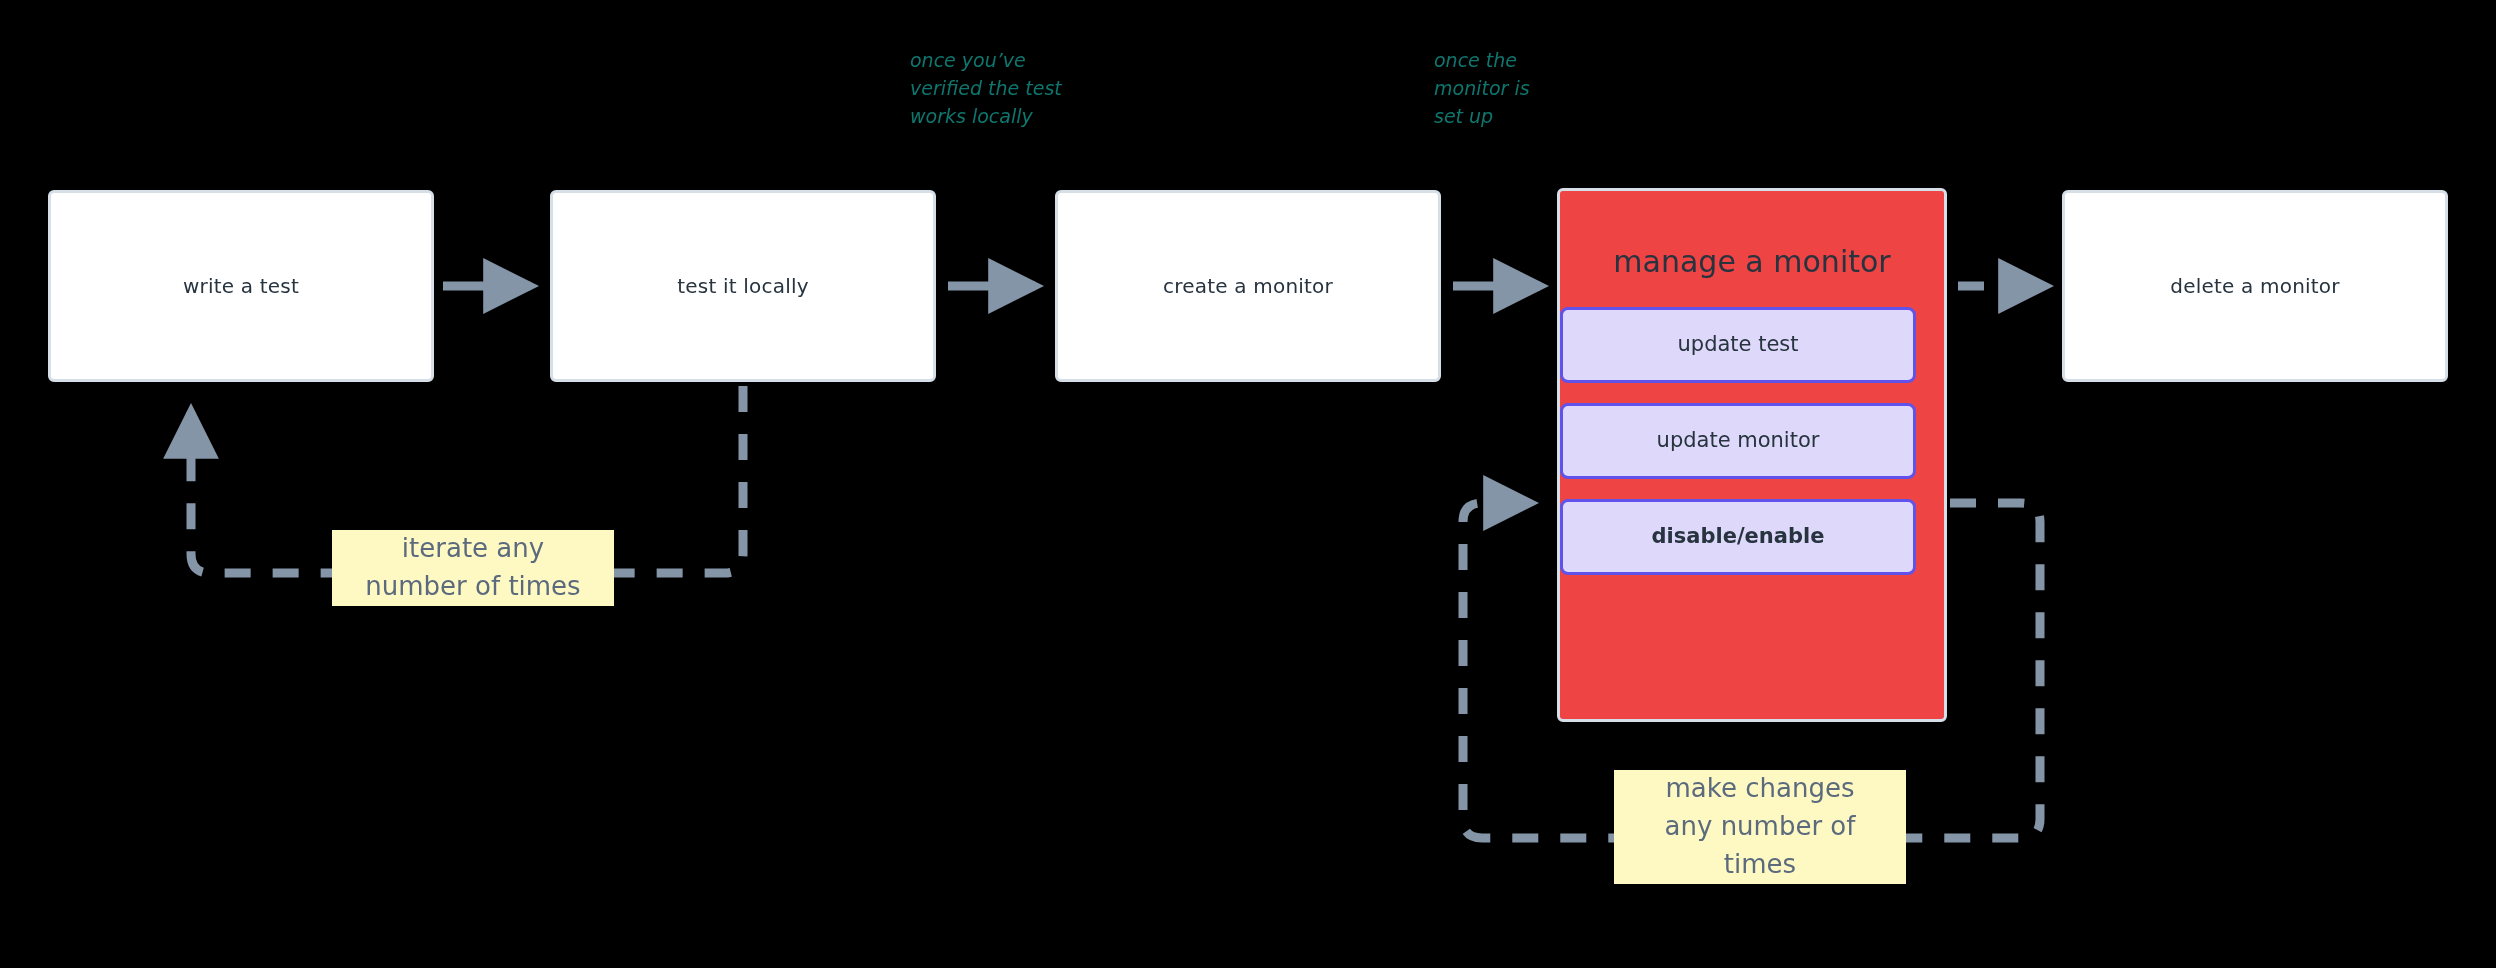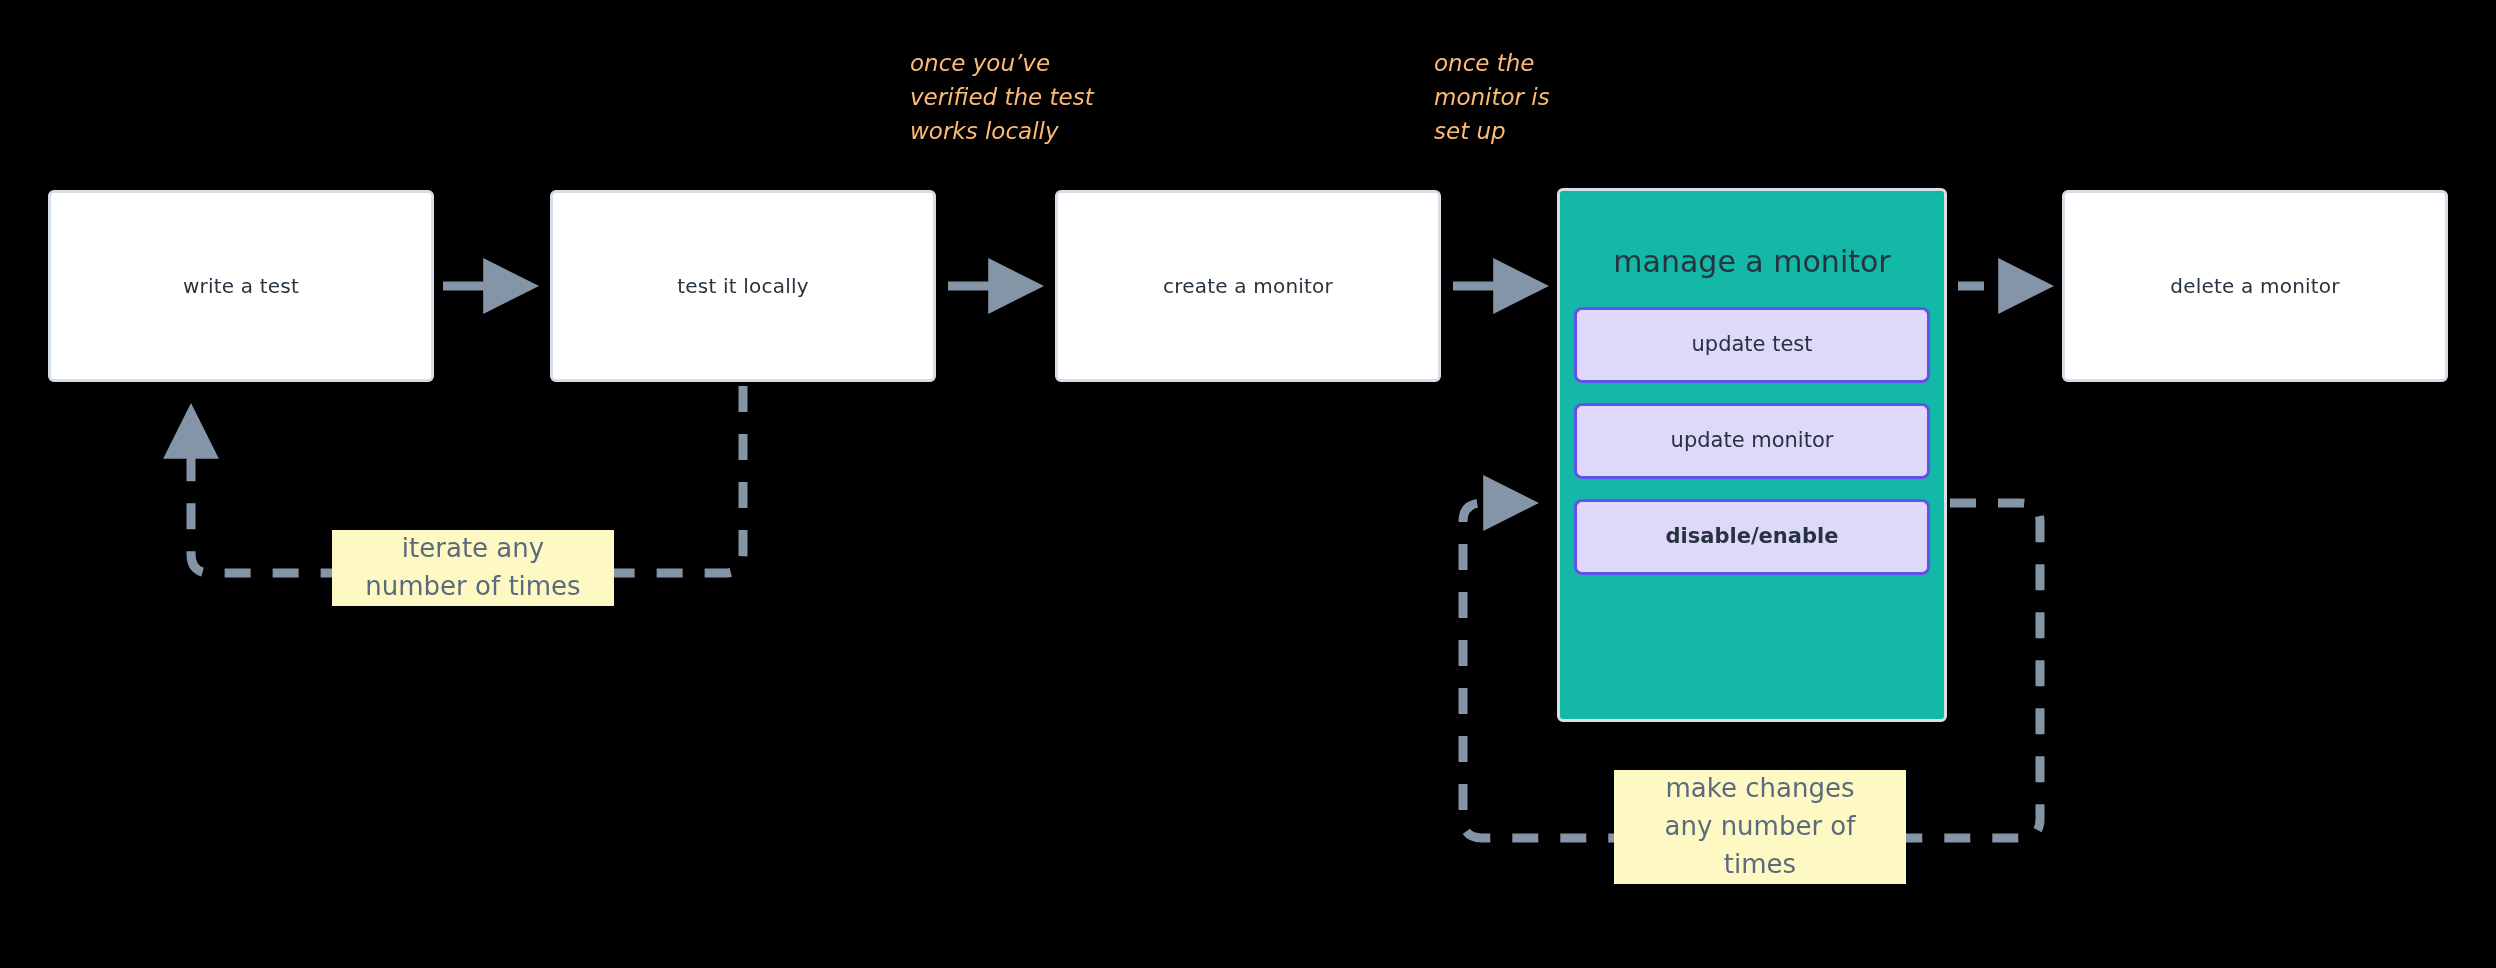--- a/index.html
+++ b/index.html
@@ -35,27 +35,26 @@
   }
   .node-label {
     color: #27333f;
     font-size: 20px;
     letter-spacing: 0.2px;
     text-align: center;
     line-height: 1.25;
   }
   .group-node {
     position: absolute;
-    background: #14b8a6;
+    background: #ef4444;
     border: 3px solid #d6dfe8;
     border-radius: 6px;
     box-sizing: border-box;
     display: flex;
     flex-direction: column;
-    align-items: center;
   }
   .group-title {
     color: #27333f;
     font-size: 30px;
     margin-top: 52px;
     margin-bottom: 26px;
     text-align: center;
     line-height: 1.25;
   }
   .sub-node {
@@ -72,22 +71,22 @@
   }
   .sub-node:last-child { margin-bottom: 8px; font-weight: bold; }
   .sub-label {
     color: #27333f;
     font-size: 21px;
     text-align: center;
     line-height: 1.2;
   }
   .annotation {
     position: absolute;
-    color: #fdba74;
-    font-size: 23px;
+    color: #0f766e;
+    font-size: 19px;
     font-style: italic;
     line-height: 1.48;
     white-space: pre-line;
   }
   .edge-label {
     position: absolute;
     color: #5c6a7e;
     font-size: 26px;
     line-height: 1.46;
     text-align: center;

